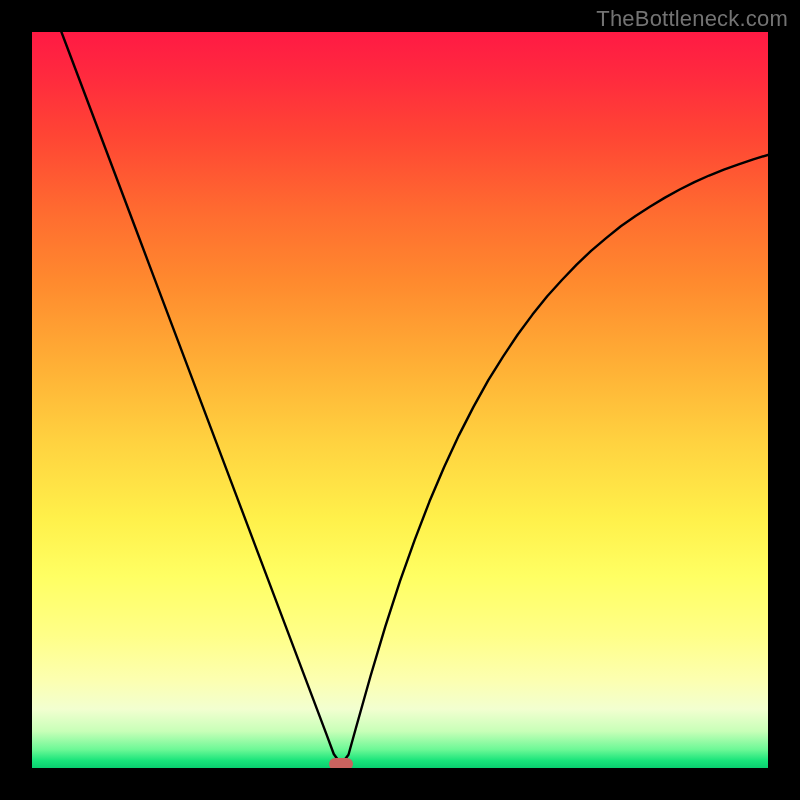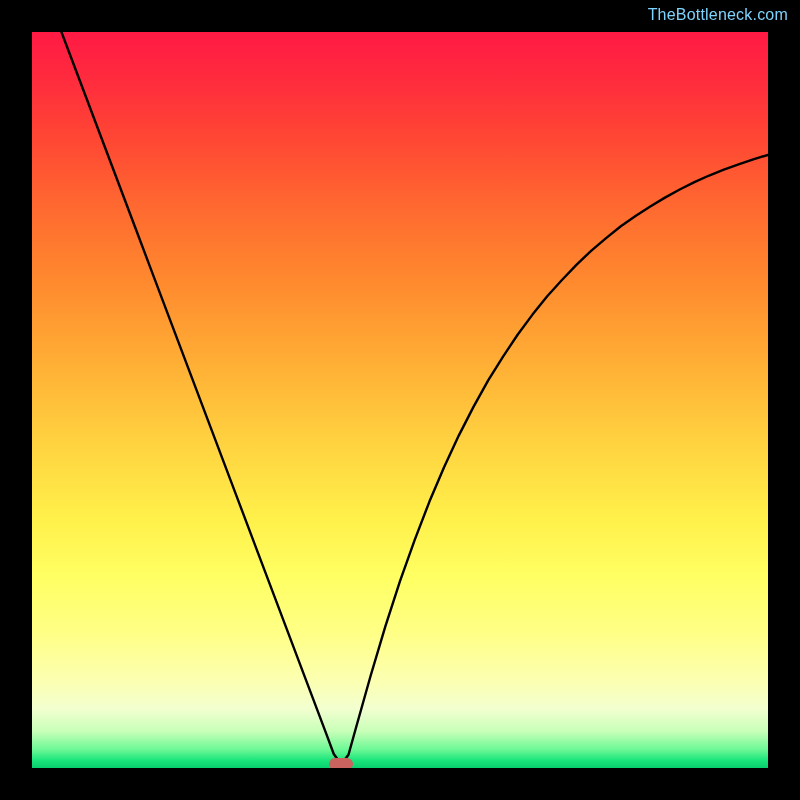--- a/index.html
+++ b/index.html
@@ -54,22 +54,22 @@
     width: 24px;
     height: 12px;
     border-radius: 6px;
     background: #c9635f;
     transform: translate(-50%, -50%);
   }
   .watermark {
     position: absolute;
     top: 6px;
     right: 12px;
-    color: #7dd3fc;
-    font-size: 16px;
+    color: #737373;
+    font-size: 22px;
     letter-spacing: 0.2px;
     font-weight: 500;
   }
   svg.curve {
     position: absolute;
     inset: 0;
   }
 </style>
 </head>
 <body>

